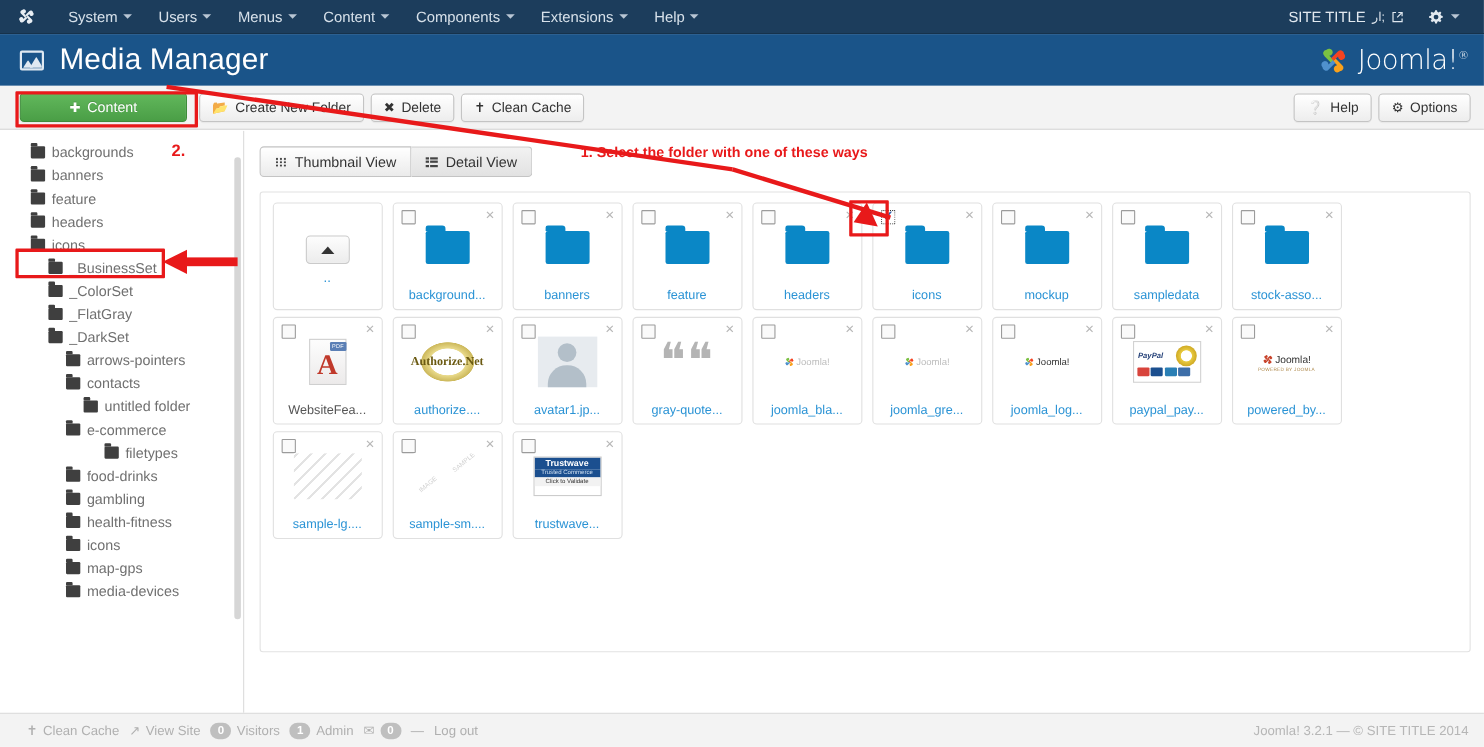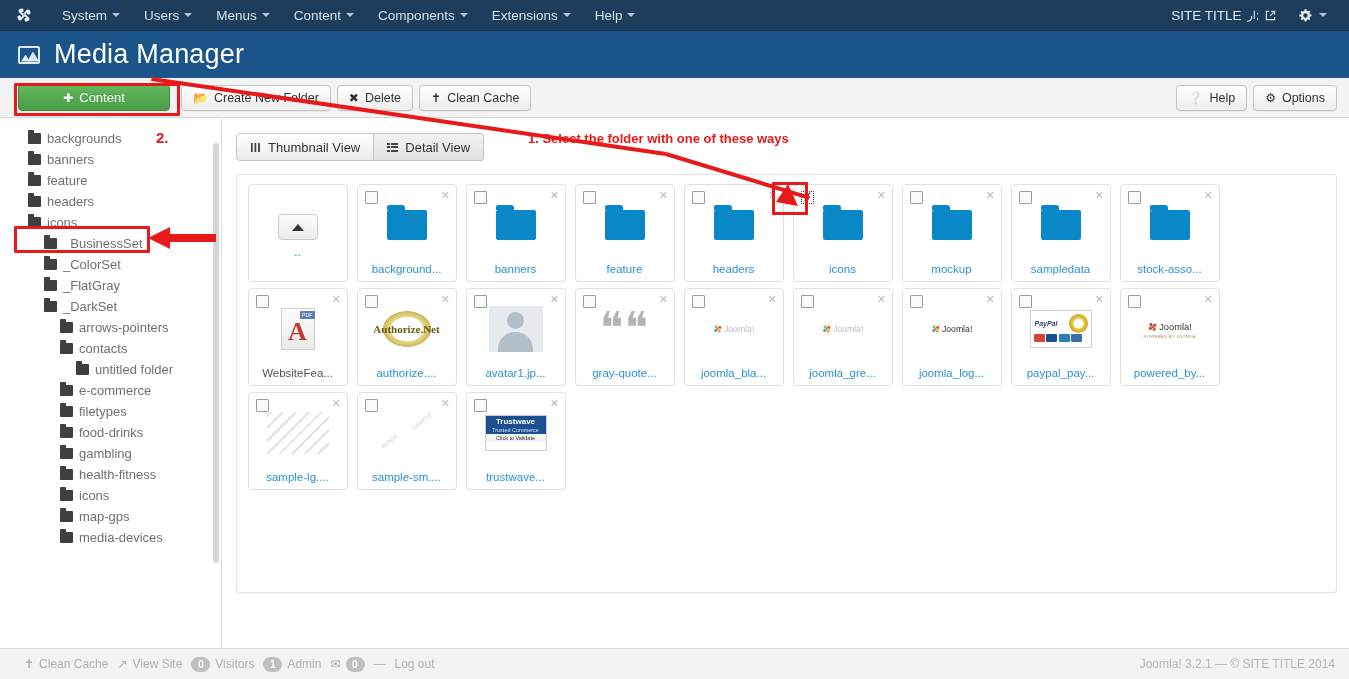--- a/index.html
+++ b/index.html
@@ -499,20 +499,29 @@
         <path fill="#e2e9f0" d="M12 8.5A3.5 3.5 0 1 0 12 15.5 3.5 3.5 0 1 0 12 8.5zM10.6 2h2.8l.4 2.4 2 .9 2-1.4 2 2-1.4 2 .9 2 2.4.4v2.8l-2.4.4-.9 2 1.4 2-2 2-2-1.4-2 .9-.4 2.4h-2.8l-.4-2.4-2-.9-2 1.4-2-2 1.4-2-.9-2L2 13.4v-2.8l2.4-.4.9-2-1.4-2 2-2 2 1.4 2-.9z"></path>
       </svg>
       <i class="caret-d"></i>
     </div>
   </div>
 </div>
 
 <div id="header">
   <div id="header-icon"></div>
   <div id="page-title">Media Manager</div>
+  <div id="joomla-logo">
+    <svg class="jmark" viewBox="0 0 24 24">
+      <path d="M7.2 4.2a2.6 2.6 0 1 1 2 4.4l3.1 3.1-1.9 1.9-4.7-4.7a2.6 2.6 0 0 1 1.5-4.7z" fill="#7ac143"></path>
+      <path d="M16.9 19.9a2.6 2.6 0 1 1-2-4.4l-3.1-3.1 1.9-1.9 4.7 4.7a2.6 2.6 0 0 1-1.5 4.7z" fill="#f9a11b"></path>
+      <path d="M19.9 7.1a2.6 2.6 0 1 1-4.4 2l-3.1 3.1-1.9-1.9 4.7-4.7a2.6 2.6 0 0 1 4.7 1.5z" fill="#f44321"></path>
+      <path d="M4.2 16.9a2.6 2.6 0 1 1 4.4-2l3.1-3.1 1.9 1.9-4.7 4.7a2.6 2.6 0 0 1-4.7-1.5z" fill="#5091cd"></path>
+    </svg>
+    <div class="jtext"><span>Joomla!</span><sup>®</sup></div>
+  </div>
 </div>
 
 <div id="toolbar">
   <div class="btn" id="upload-button">
     <span class="glyph">✚</span>
     <span>Content</span>
   </div>
   <div class="spacer"></div>
   <div class="btn" style="margin-right:6px;">
     <span class="glyph">📂</span>
@@ -588,21 +597,21 @@
           <span class="tnlabel">contacts</span>
         </div>
         <div class="tree-node" style="padding-left: 76px;">
           <span class="folder-glyph"></span>
           <span class="tnlabel">untitled folder</span>
         </div>
         <div class="tree-node" style="padding-left: 60px;">
           <span class="folder-glyph"></span>
           <span class="tnlabel">e-commerce</span>
         </div>
-        <div class="tree-node" style="padding-left: 60px;">
+        <div class="tree-node" style="padding-left: 95px;">
           <span class="folder-glyph"></span>
           <span class="tnlabel">filetypes</span>
         </div>
         <div class="tree-node" style="padding-left: 60px;">
           <span class="folder-glyph"></span>
           <span class="tnlabel">food-drinks</span>
         </div>
         <div class="tree-node" style="padding-left: 60px;">
           <span class="folder-glyph"></span>
           <span class="tnlabel">gambling</span>

